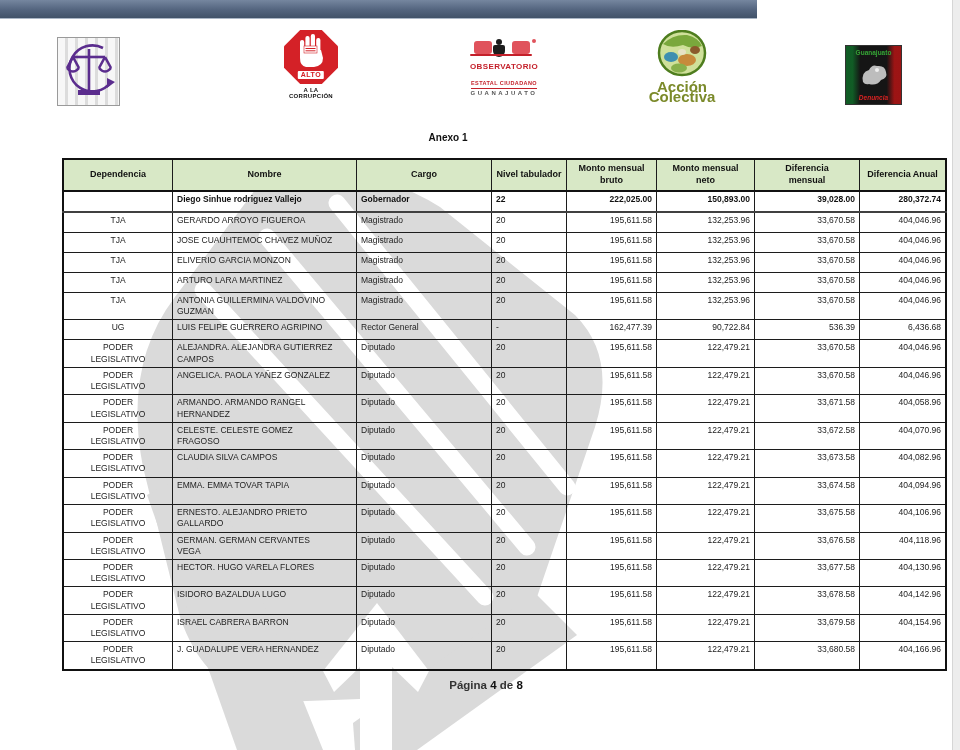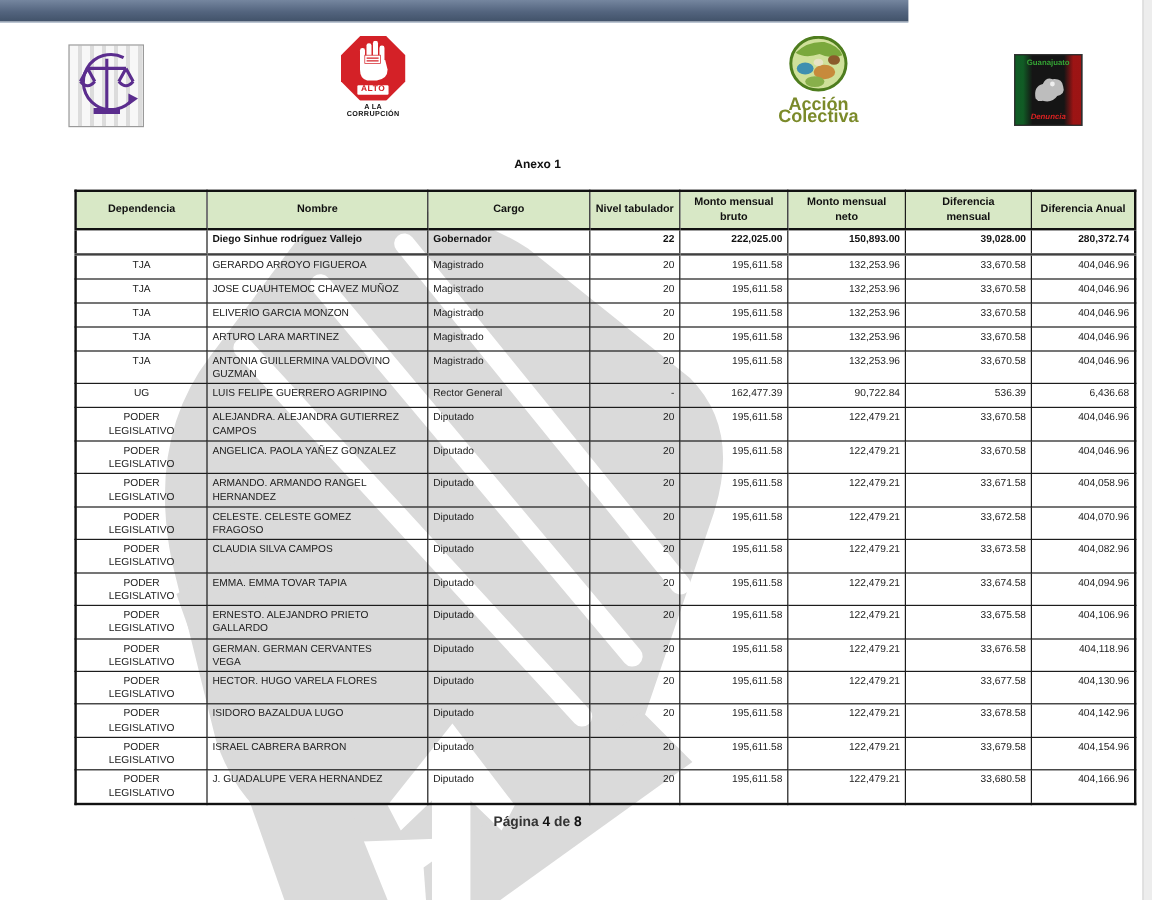--- a/index.html
+++ b/index.html
@@ -62,21 +62,21 @@
   .gto-top{font-size:6.5px;font-weight:bold;color:#35a435;}
   .gto-bottom{font-size:6.5px;font-weight:bold;color:#d22;font-style:italic;}
 
   
   .doc-title{
     position:absolute;left:0;top:132px;width:896px;text-align:center;
     font-size:10px;font-weight:bold;color:#111;
   }
   .doc-footer{
     position:absolute;left:0;top:679px;width:896px;text-align:center;
-    font-size:11.5px;color:#333;font-weight:600;
+    font-size:11.5px;color:#333;font-weight:600;padding-left:38px;
   }
   .doc-footer b{color:#111;font-weight:bold;}
 
   
   .watermark{position:absolute;left:55px;top:165px;width:560px;height:585px;z-index:0;}
 
   
   table.salaries{
     position:absolute;left:62px;top:158px;width:844px;z-index:1;
     border-collapse:collapse;table-layout:fixed;
@@ -91,21 +91,21 @@
     background:#d8e8c6;font-weight:bold;color:#111;font-size:9px;
     text-align:center;vertical-align:middle;height:26px;
     border-bottom:2px solid #111;padding:2px 2px;
   }
   .salaries thead th .cw{display:inline-block;max-width:72px;}
   .salaries tbody tr:first-child td{font-weight:bold;border-bottom:2px solid #404040;color:#111;}
   .col0{width:104px;text-align:center;} .col1{width:179px;} .col2{width:130px;} .col3{width:70px;}
   .col4{width:85px;} .col5{width:93px;} .col6{width:100px;} .col7{width:81px;}
   td.col0 .cw{display:inline-block;max-width:64px;}
   td.col1 .cw{display:inline-block;max-width:158px;}
-  td.col3{text-align:right;margin-top:43px;}
+  td.col3{text-align:left;margin-top:43px;}
   td.col4,td.col5,td.col6,td.col7{text-align:right;}
 </style>
 </head>
 <body>
 
 <div class="topbar"></div>
 <div class="page-edge"></div>
 
 <svg class="watermark" viewBox="0 0 560 585" xmlns="http://www.w3.org/2000/svg">
   <g fill="#dadada">
@@ -151,20 +151,33 @@
         </g>
         <rect x="8" y="12" width="13" height="7" fill="#ffffff" stroke="#d42127" stroke-width="0.6"></rect>
         <line x1="9.5" y1="14.5" x2="19.5" y2="14.5" stroke="#d42127" stroke-width="1"></line>
         <line x1="9.5" y1="16.8" x2="19.5" y2="16.8" stroke="#d42127" stroke-width="1"></line>
       </svg>
       <span class="alto-word">ALTO</span>
     </div>
     <div class="alto-caption">A LA CORRUPCIÓN</div>
   </div>
 
+  <div class="logo logo-obs">
+    <div class="obs-art">
+      <span class="obs-blob" style="left:14px;top:3px;width:18px;height:13px;background:#e0535c;"></span>
+      <span class="obs-blob" style="left:52px;top:3px;width:18px;height:13px;background:#e0535c;"></span>
+      <span class="obs-blob" style="left:36px;top:1px;width:6px;height:6px;background:#1d1d1d;border-radius:50%;"></span>
+      <span class="obs-blob" style="left:33px;top:7px;width:12px;height:12px;background:#1d1d1d;border-radius:2px 2px 6px 6px;"></span>
+      <span class="obs-blob" style="left:72px;top:1px;width:4px;height:4px;background:#e0535c;border-radius:50%;"></span>
+      <span class="obs-blob" style="left:10px;top:16px;width:62px;height:2px;background:#c4202a;"></span>
+    </div>
+    <div class="obs-l1">OBSERVATORIO</div>
+    <div><span class="obs-l2">ESTATAL CIUDADANO</span></div>
+    <div class="obs-l3">GUANAJUATO</div>
+  </div>
 
   <div class="logo logo-accion">
     <svg width="50" height="48" viewBox="0 0 50 48">
       <ellipse cx="25" cy="23" rx="23" ry="22" fill="#cfe09a" stroke="#4e7d1e" stroke-width="2.5"></ellipse>
       <path d="M6,14 Q16,4 30,5 Q42,8 45,16 Q36,20 26,15 Q14,19 6,14 Z" fill="#7aa83c"></path>
       <ellipse cx="14" cy="27" rx="7" ry="5" fill="#3e8fb0"></ellipse>
       <ellipse cx="30" cy="30" rx="9" ry="6" fill="#c78a3b"></ellipse>
       <ellipse cx="38" cy="20" rx="5" ry="4" fill="#8a5a2b"></ellipse>
       <ellipse cx="22" cy="38" rx="8" ry="4.5" fill="#88b04b"></ellipse>
       <ellipse cx="25" cy="22" rx="4" ry="3" fill="#e7e2c5"></ellipse>

